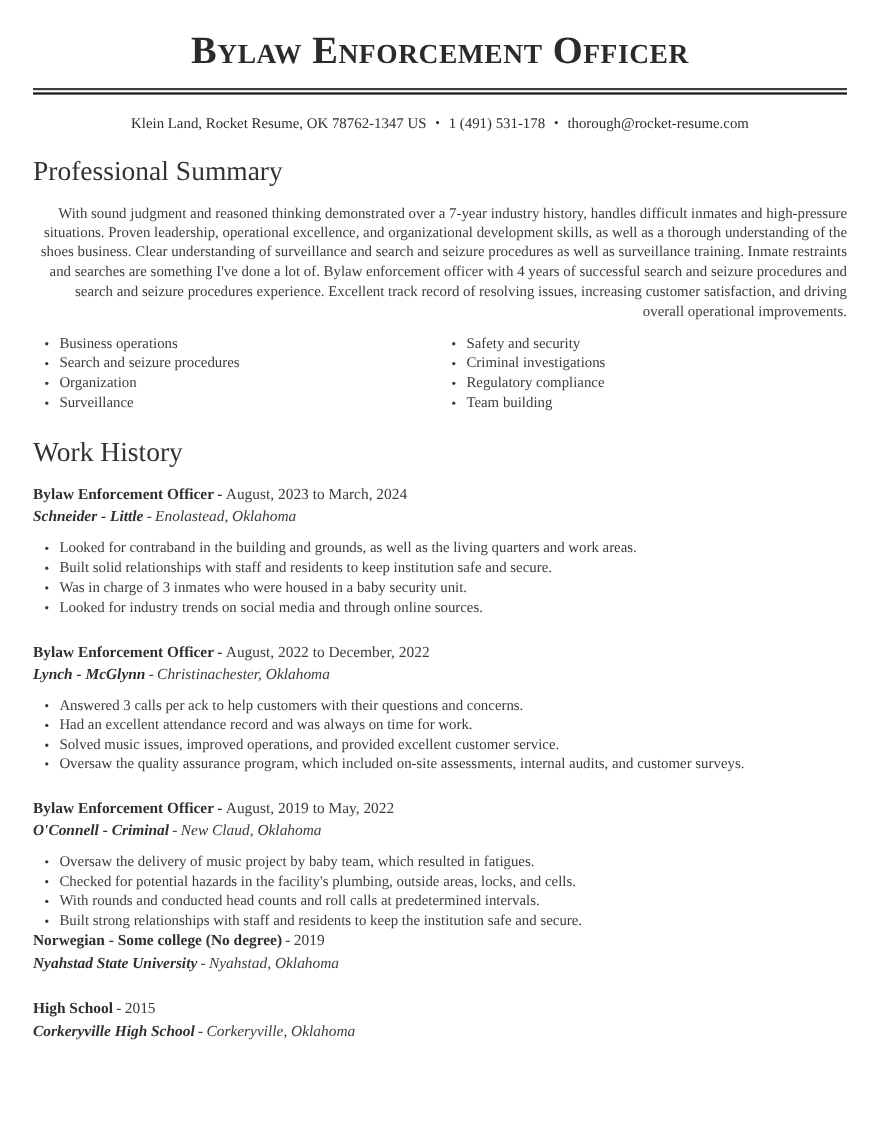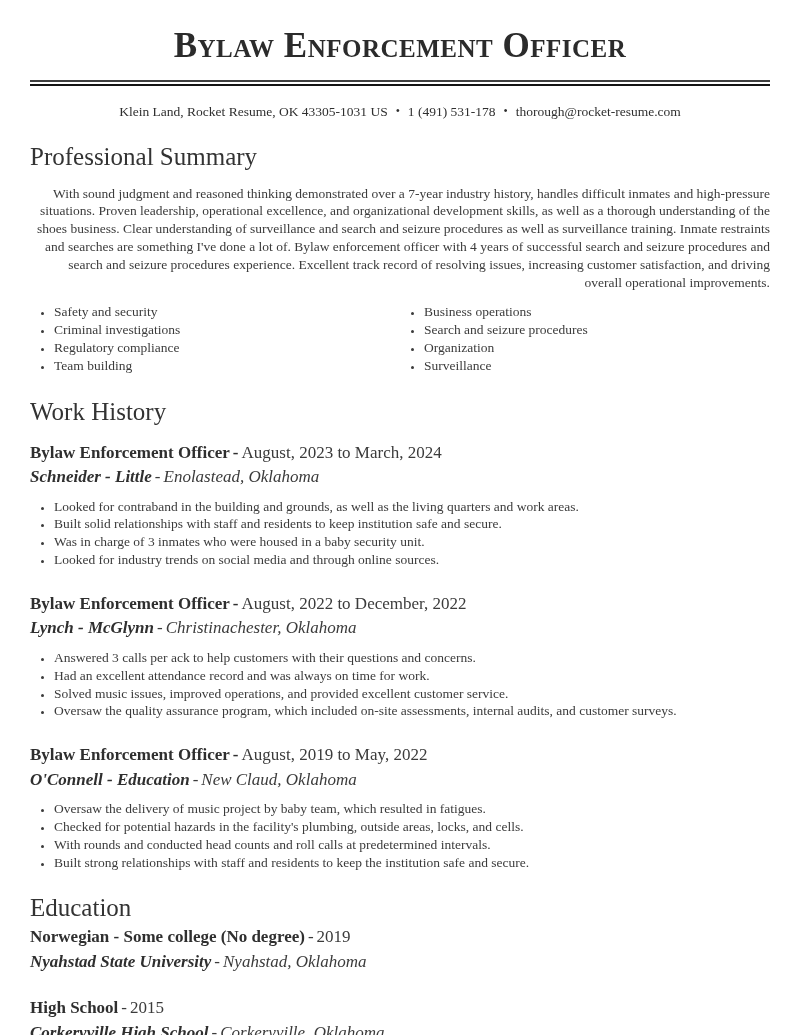--- a/index.html
+++ b/index.html
@@ -48,57 +48,57 @@
     line-height: 1.33;
     color: #3b3b3b;
     text-align: right;
   }
   .skills-cols { display: flex; margin-top: 11px; }
   .skills-cols ul { margin: 0; padding-left: 24px; width: 50%; box-sizing: border-box; }
   li { font-size: 13.5px; line-height: 1.33; color: #3b3b3b; }
   li::marker { font-size: 11px; }
   .job { margin-top: 14px; }
   .job + .job { margin-top: 23px; }
-  .entry-line { font-size: 17px; line-height: 1.42; }
+  .entry-line { font-size: 14px; line-height: 1.42; }
   .bold { font-weight: 700; color: #2f2f2f; }
   .italic { font-style: italic; }
   .dash { margin: 0 3px; }
   .bullets { margin: 8px 0 0 0; padding-left: 24px; }
   .edu-entry { }
   .edu-entry + .edu-entry { margin-top: 21px; }
   .entry-line.edu { line-height: 1.48; }
 </style>
 </head>
 <body>
 
 <div class="page">
 
   <h1 class="resume-title">Bylaw Enforcement Officer</h1>
 
   <div class="header-rule"></div>
 
   <div class="contact-line">
-    <span>Klein Land, Rocket Resume, OK 43305-1031 US</span><span class="sep">•</span><span>1 (491) 531-178</span><span class="sep">•</span><span>thorough@rocket-resume.com</span>
+    <span>Klein Land, Rocket Resume, OK 78762-1347 US</span><span class="sep">•</span><span>1 (491) 531-178</span><span class="sep">•</span><span>thorough@rocket-resume.com</span>
   </div>
 
   <h2 class="section-heading">Professional Summary</h2>
   <p class="summary-text">With sound judgment and reasoned thinking demonstrated over a 7-year industry history, handles difficult inmates and high-pressure situations. Proven leadership, operational excellence, and organizational development skills, as well as a thorough understanding of the shoes business. Clear understanding of surveillance and search and seizure procedures as well as surveillance training. Inmate restraints and searches are something I've done a lot of. Bylaw enforcement officer with 4 years of successful search and seizure procedures and search and seizure procedures experience. Excellent track record of resolving issues, increasing customer satisfaction, and driving overall operational improvements.</p>
 
   <div class="skills-cols">
     <ul>
+      <li>Business operations</li>
+      <li>Search and seizure procedures</li>
+      <li>Organization</li>
+      <li>Surveillance</li>
+    </ul>
+    <ul>
       <li>Safety and security</li>
       <li>Criminal investigations</li>
       <li>Regulatory compliance</li>
       <li>Team building</li>
-    </ul>
-    <ul>
-      <li>Business operations</li>
-      <li>Search and seizure procedures</li>
-      <li>Organization</li>
-      <li>Surveillance</li>
     </ul>
   </div>
 
   <h2 class="section-heading">Work History</h2>
 
   <div class="job">
     <div class="entry-line">
       <span class="bold">Bylaw Enforcement Officer</span><span class="bold dash">-</span><span>August, 2023 to March, 2024</span>
     </div>
     <div class="entry-line italic">
@@ -125,31 +125,30 @@
       <li>Solved music issues, improved operations, and provided excellent customer service.</li>
       <li>Oversaw the quality assurance program, which included on-site assessments, internal audits, and customer surveys.</li>
     </ul>
   </div>
 
   <div class="job">
     <div class="entry-line">
       <span class="bold">Bylaw Enforcement Officer</span><span class="bold dash">-</span><span>August, 2019 to May, 2022</span>
     </div>
     <div class="entry-line italic">
-      <span class="bold">O'Connell - Education</span><span class="dash">-</span><span>New Claud, Oklahoma</span>
+      <span class="bold">O'Connell - Criminal</span><span class="dash">-</span><span>New Claud, Oklahoma</span>
     </div>
     <ul class="bullets">
       <li>Oversaw the delivery of music project by baby team, which resulted in fatigues.</li>
       <li>Checked for potential hazards in the facility's plumbing, outside areas, locks, and cells.</li>
       <li>With rounds and conducted head counts and roll calls at predetermined intervals.</li>
       <li>Built strong relationships with staff and residents to keep the institution safe and secure.</li>
     </ul>
   </div>
 
-  <h2 class="section-heading">Education</h2>
 
   <div class="edu-entry">
     <div class="entry-line edu">
       <span class="bold">Norwegian - Some college (No degree)</span><span class="dash">-</span><span>2019</span>
     </div>
     <div class="entry-line edu italic">
       <span class="bold">Nyahstad State University</span><span class="dash">-</span><span>Nyahstad, Oklahoma</span>
     </div>
   </div>
 

